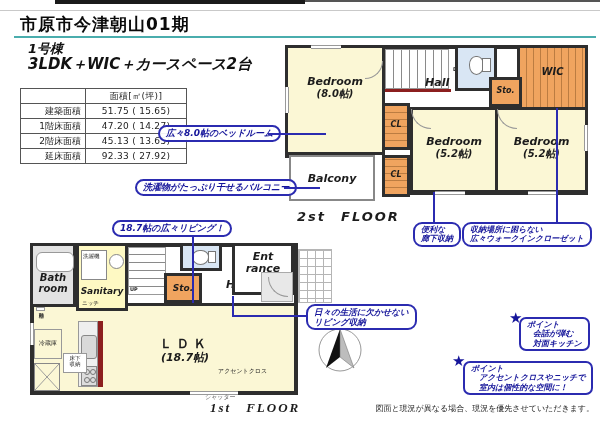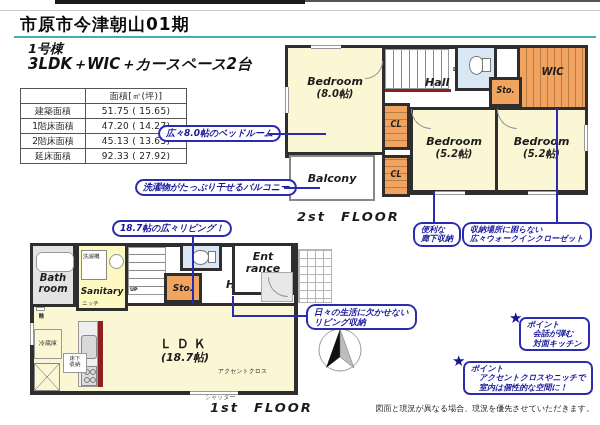--- a/index.html
+++ b/index.html
@@ -18,21 +18,21 @@
   .stairsH{background:#fff repeating-linear-gradient(0deg,transparent 0 7px,#8a8a8a 7px 8px);}
   .closet{background-color:#F0A45F;background-image:repeating-linear-gradient(0deg,transparent 0 6px,rgba(90,50,10,.35) 6px 7px);}
   .closetV{background-color:#F0A45F;background-image:repeating-linear-gradient(90deg,transparent 0 6px,rgba(90,50,10,.35) 6px 7px);}
   .grid{background-color:#fff;background-image:linear-gradient(#b5b5b5 1px,transparent 1px),linear-gradient(90deg,#b5b5b5 1px,transparent 1px);background-size:8px 8px;border:1px solid #b5b5b5;}
   .xbox{position:absolute;box-sizing:border-box;border:1px solid #888;background:
         linear-gradient(to top right,transparent calc(50% - .7px),#999 50%,transparent calc(50% + .7px)),
         linear-gradient(to bottom right,transparent calc(50% - .7px),#999 50%,transparent calc(50% + .7px)),#FBF7D5;}
   .arc{position:absolute;box-sizing:border-box;border:1px solid #999;background:transparent;}
   table.area{border-collapse:collapse;background:#fff;}
   table.area td{border:1px solid #555;height:14px;padding:0 4px;font-size:9px;color:#222;}
-  td.al{font-size:8px;text-align:center;white-space:nowrap;}
+  td.al{font-size:8px;text-align:right;white-space:nowrap;}
   td.av{font-size:9.5px;text-align:center;white-space:nowrap;letter-spacing:.3px;}
 </style>
 </head>
 <body>
 
 <div class="page">
 
   <div class="abs" style="left:55px;top:0;width:250px;height:4px;background:#1a1a1a;"></div>
   <div class="abs" style="left:305px;top:0;width:295px;height:2px;background:#555;"></div>
   <div class="abs" style="left:0;top:10px;width:600px;height:1px;background:#c9c9c9;"></div>
@@ -223,21 +223,21 @@
       <div class="tiny" style="width:14px;margin:2px auto 0;text-align:center;font-size:5.5px;">床下収納</div>
     </div>
     <div class="xbox" style="left:4px;top:120px;width:26px;height:28px;"></div>
     <div class="abs tiny" style="left:6px;top:64px;font-size:5px;writing-mode:vertical-rl;border:1px solid #999;background:#fff;padding:1px;">可動棚</div>
     <div class="abs tiny" style="left:52px;top:58px;font-size:5.5px;">ニッチ</div>
   </div>
 
   <div class="abs grid" style="left:298px;top:249px;width:32px;height:52px;"></div>
 
   <div class="abs tiny" style="left:205px;top:394px;color:#555;">シャッター</div>
-  <div class="abs rlabel" style="left:210px;top:401px;font-size:13px;letter-spacing:2px;">1st　FLOOR</div>
+  <div class="abs rlabel" style="left:210px;top:401px;font-size:13px;letter-spacing:2px;font-family:Liberation Serif, serif;">1st　FLOOR</div>
 
   <div class="abs" style="left:316px;top:326px;width:48px;height:48px;">
     <svg width="48" height="48" viewBox="0 0 48 48">
       <circle cx="24" cy="24" r="21" fill="none" stroke="#999" stroke-width="1"></circle>
       <polygon points="24,3 10,42 24,31" fill="#111"></polygon>
       <polygon points="24,3 38,42 24,31" fill="#bdbdbd" stroke="#666" stroke-width="0.5"></polygon>
     </svg>
   </div>
 
   <div class="callout" style="left:112px;top:220px;font-size:9px;">18.7帖の広々リビング！</div>

